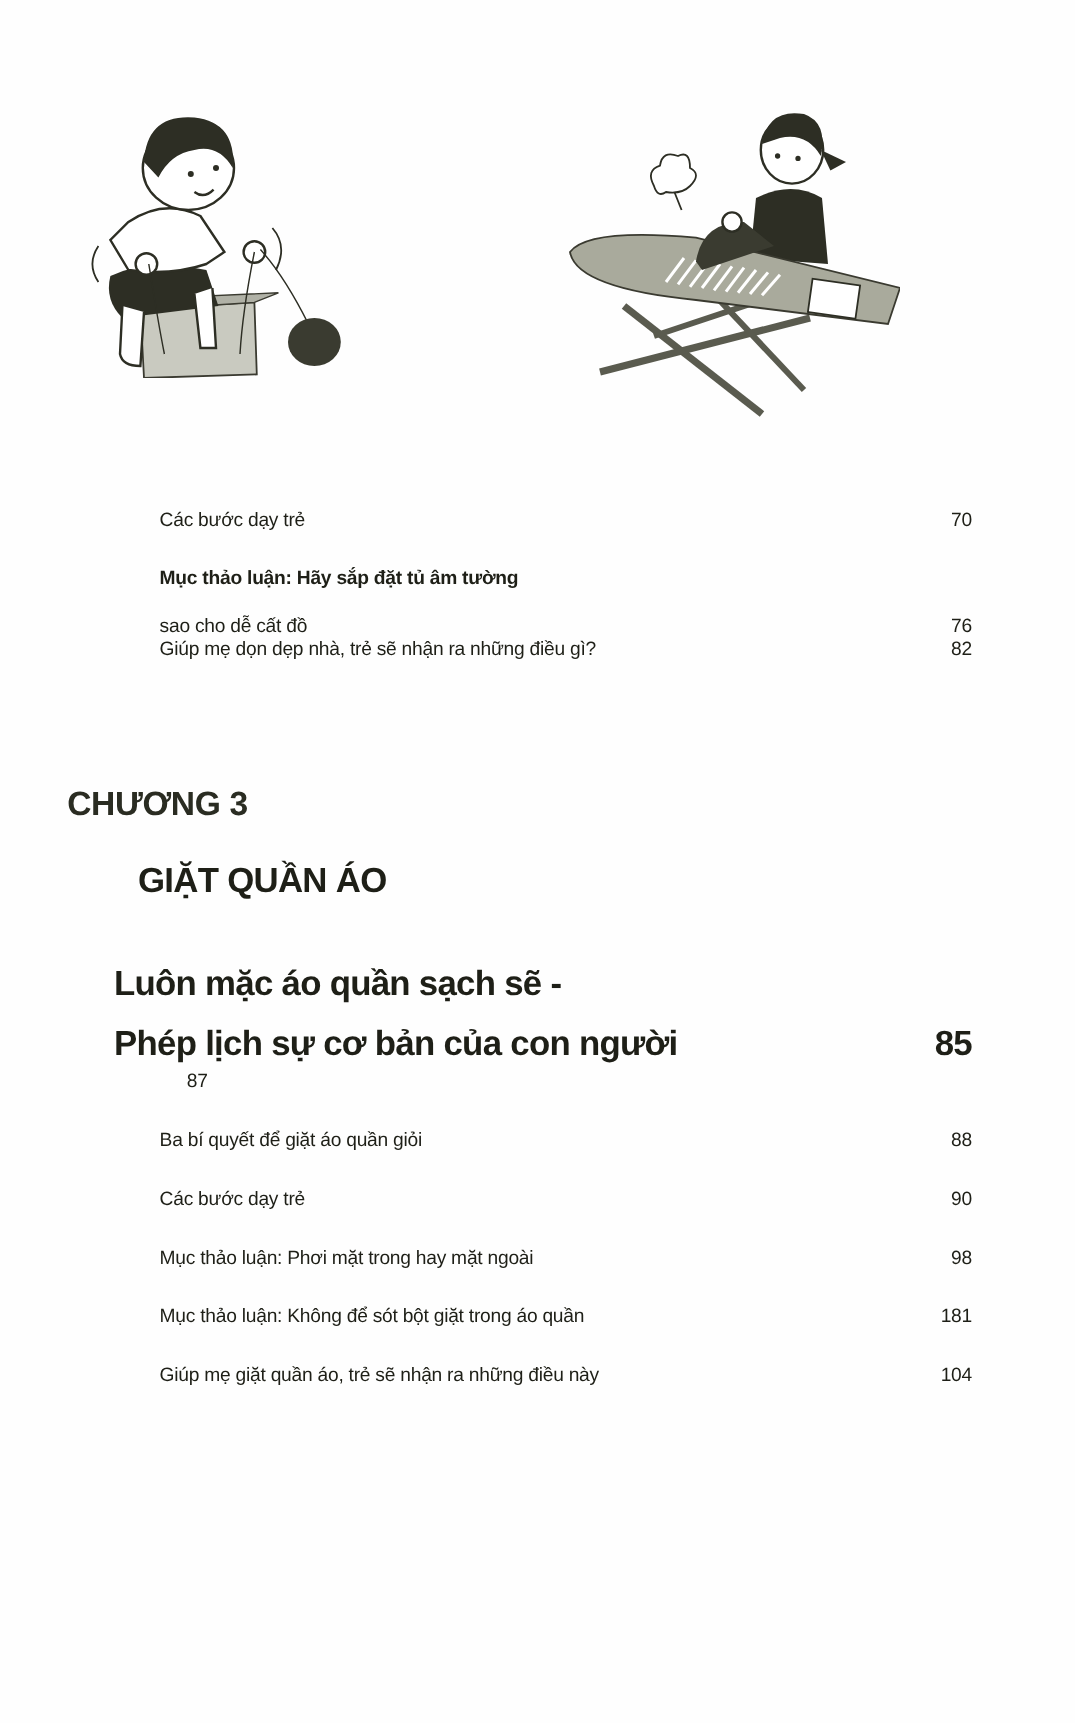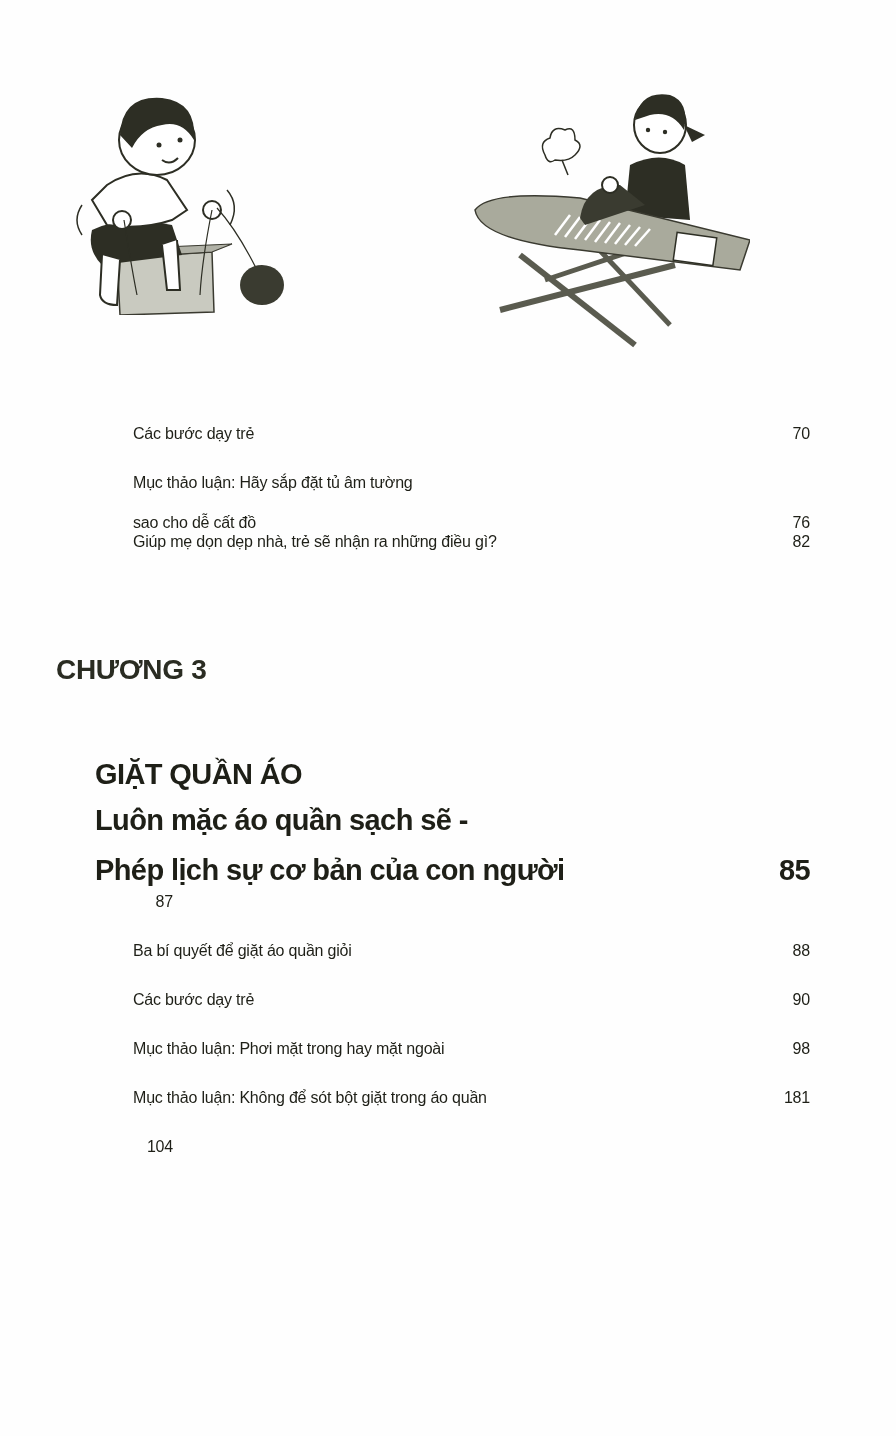--- a/index.html
+++ b/index.html
@@ -99,35 +99,35 @@
   <rect x="215" y="155" width="40" height="28" fill="#fff" stroke="#2d2e24" stroke-width="1.5" transform="rotate(8 235 169)"></rect>
 
   <path d="M85,75 Q78,62 90,58 Q92,45 105,50 Q115,45 115,60 Q125,65 115,75 Q108,82 95,80 Q88,85 85,75Z" fill="#fff" stroke="#2d2e24" stroke-width="1.5"></path>
   <path d="M102,80 L108,95" stroke="#2d2e24" stroke-width="1.5"></path>
 </svg>
 
 <div class="toc-row" style="top:420px;">
   <span>Các bước dạy trẻ</span>
   <span class="page">70</span>
 </div>
-<div class="toc-row" style="top:469px;">
+<div class="toc-row" style="top:469px;font-weight:bold;">
   <span>Mục thảo luận: Hãy sắp đặt tủ âm tường</span>
 </div>
 <div class="toc-row" style="top:509px;">
   <span>sao cho dễ cất đồ</span>
   <span class="page">76</span>
 </div>
 <div class="toc-row" style="top:528px;">
   <span>Giúp mẹ dọn dẹp nhà, trẻ sẽ nhận ra những điều gì?</span>
   <span class="page">82</span>
 </div>
 
 <div class="chapter-label">CHƯƠNG 3</div>
 
-<div class="chapter-title" style="top:756px;">
+<div class="chapter-title" style="top:716px;margin-left:20px;">
   <span>GIẶT QUẦN ÁO</span>
 </div>
 <div class="chapter-title" style="top:768px;margin-top:34px;">
   <span>Luôn mặc áo quần sạch sẽ -</span>
 </div>
 <div class="chapter-title" style="top:852px;text-align:right;">
   <span>Phép lịch sự cơ bản của con người</span>
   <span>85</span>
 </div>
 
@@ -144,14 +144,15 @@
 </div>
 <div class="toc-row" style="top:1035px;">
   <span>Mục thảo luận: Phơi mặt trong hay mặt ngoài</span>
   <span class="page">98</span>
 </div>
 <div class="toc-row" style="top:1084px;">
   <span>Mục thảo luận: Không để sót bột giặt trong áo quần</span>
   <span class="page">181</span>
 </div>
 <div class="toc-row" style="top:1133px;">
+  <span>Giúp mẹ giặt quần áo, trẻ sẽ nhận ra những điều này</span>
   <span class="page">104</span>
 </div>
 
 </body></html>

